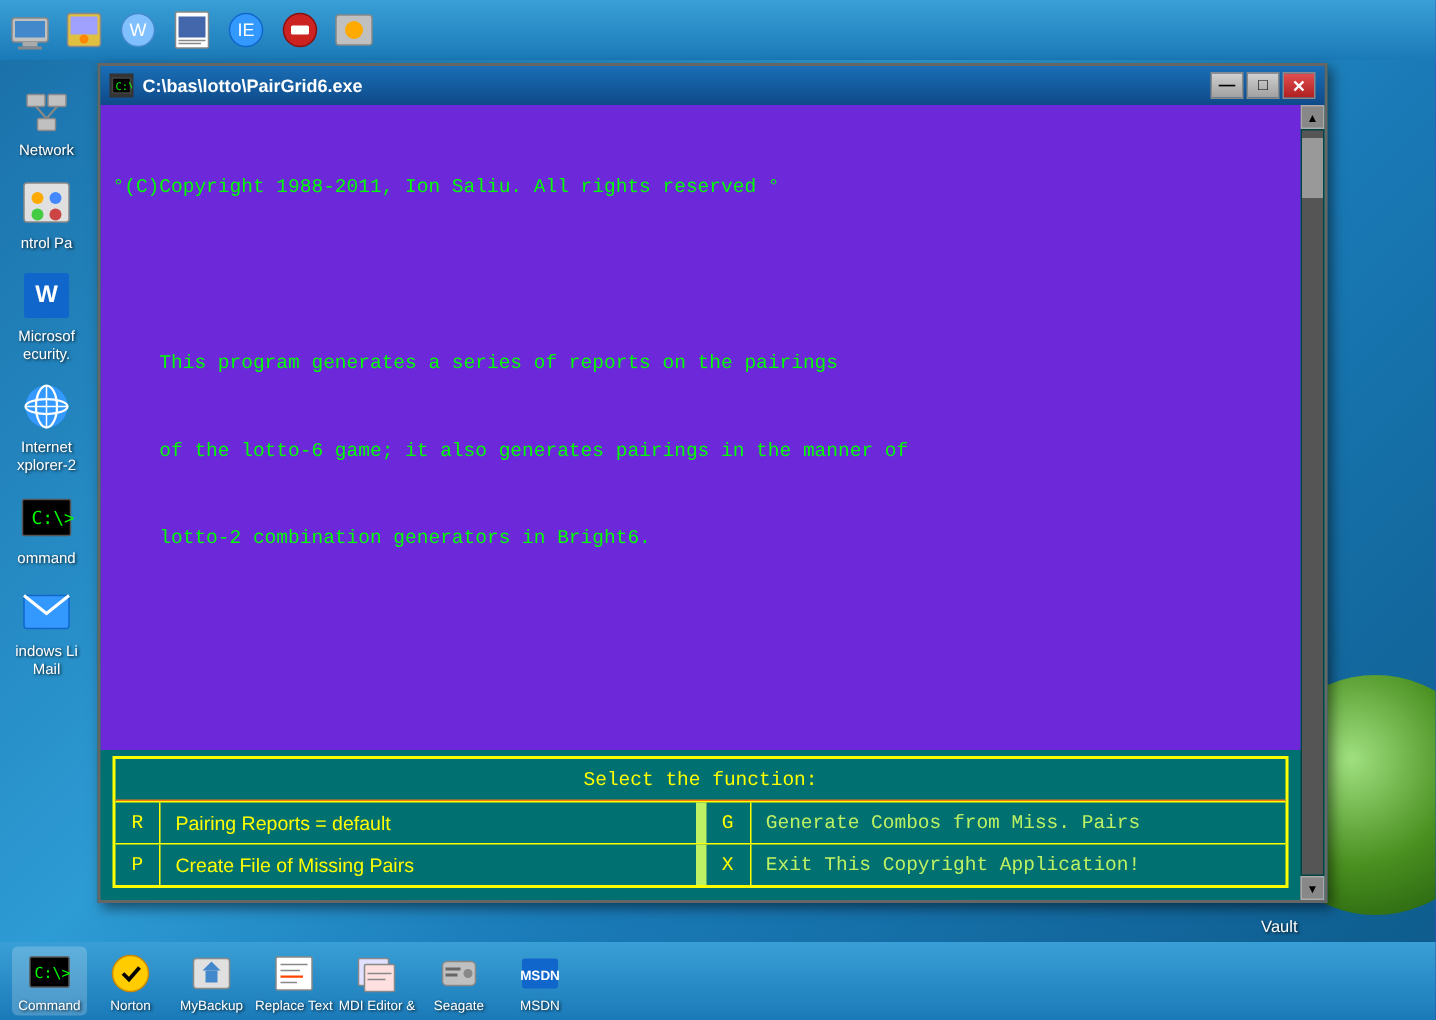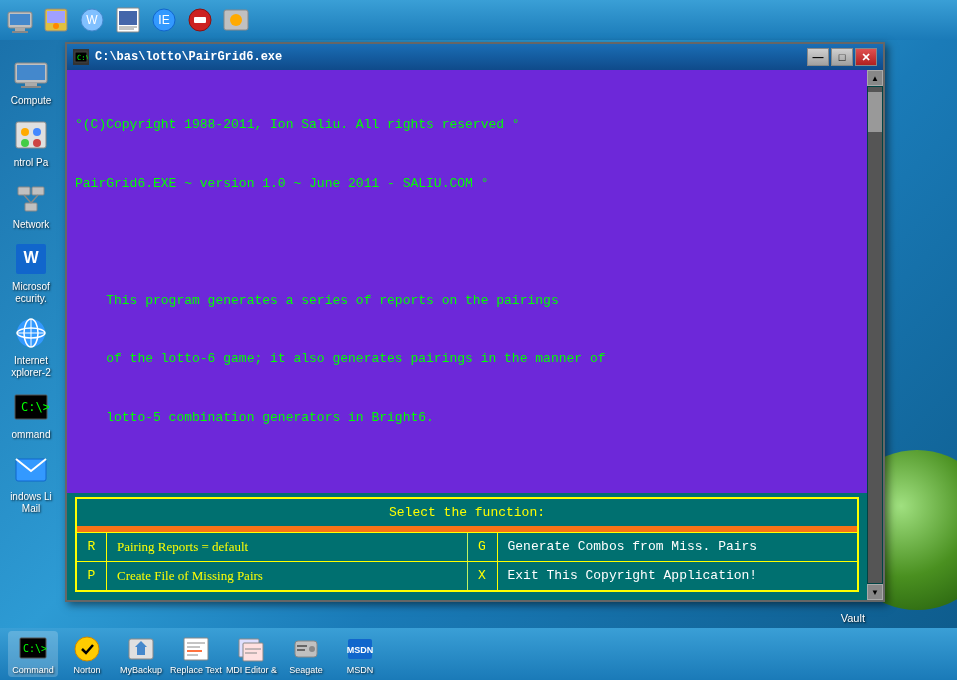--- a/index.html
+++ b/index.html
@@ -122,21 +122,21 @@
       align-items: center;
       justify-content: center;
       font-size: 10px;
       color: white;
     }
 
     .titlebar-text {
       color: white;
       font-size: 12px;
       font-weight: bold;
-      font-family: Liberation Mono, monospace;
+      font-family: Liberation Sans, sans-serif;
     }
 
     .titlebar-buttons {
       display: flex;
       gap: 2px;
     }
 
     .tb-btn {
       width: 22px;
       height: 18px;
@@ -225,21 +225,21 @@
       margin-top: 4px;
       flex-shrink: 0;
     }
 
     .selection-title {
       color: #ffff00;
       font-family: 'Courier New', Courier, monospace;
       font-size: 13px;
       text-align: center;
       padding: 6px;
-      border-bottom: 6px solid #f97316;
+      border-bottom: 1px solid #f97316;
     }
 
     .selection-rows {
       display: flex;
       flex-direction: column;
     }
 
     .selection-row {
       display: flex;
       border-top: 1px solid #ffff00;
@@ -250,39 +250,39 @@
       font-family: 'Courier New', Courier, monospace;
       font-size: 13px;
       padding: 6px 10px;
       border-right: 1px solid #ffff00;
       min-width: 30px;
       text-align: center;
     }
 
     .sel-label {
       color: #ffff00;
-      font-family: Liberation Serif, serif;
+      font-family: Liberation Sans, sans-serif;
       font-size: 13px;
       padding: 6px 10px;
       flex: 1;
-      border-right: 1px solid #bef264;
+      border-right: 7px solid #bef264;
     }
 
     .sel-key2 {
       color: #ffff00;
       font-family: 'Courier New', Courier, monospace;
       font-size: 13px;
       padding: 6px 10px;
       border-right: 1px solid #ffff00;
       min-width: 30px;
       text-align: center;
     }
 
     .sel-label2 {
-      color: #ffffff;
+      color: #bef264;
       font-family: 'Courier New', Courier, monospace;
       font-size: 13px;
       padding: 6px 10px;
       flex: 1;
     }
 
     
     .console-inner {
       display: flex;
       flex-direction: column;
@@ -420,56 +420,45 @@
   </div>
   <div class="taskbar-icon">
     <svg width="28" height="28" viewBox="0 0 28 28">
       <rect x="2" y="4" width="24" height="20" rx="2" fill="#c0c0c0" stroke="#888"></rect>
       <circle cx="14" cy="14" r="6" fill="#ffaa00"></circle>
     </svg>
   </div>
 </div>
 
 <div class="sidebar">
+
   <div class="sidebar-item">
     <div class="icon-box">
       <svg width="36" height="36" viewBox="0 0 36 36">
-        <rect x="2" y="8" width="32" height="20" rx="2" fill="#c0c0c0" stroke="#888"></rect>
-        <rect x="4" y="10" width="28" height="15" fill="#4488cc"></rect>
-        <rect x="12" y="28" width="12" height="3" fill="#aaa"></rect>
-        <rect x="8" y="31" width="20" height="2" fill="#888"></rect>
-      </svg>
-    </div>
-    <span class="icon-label">Compute</span>
+        <rect x="5" y="8" width="12" height="8" rx="1" fill="#c0c0c0" stroke="#888"></rect>
+        <rect x="19" y="8" width="12" height="8" rx="1" fill="#c0c0c0" stroke="#888"></rect>
+        <rect x="12" y="24" width="12" height="8" rx="1" fill="#c0c0c0" stroke="#888"></rect>
+        <line x1="11" y1="16" x2="18" y2="24" stroke="#888" stroke-width="1.5"></line>
+        <line x1="25" y1="16" x2="18" y2="24" stroke="#888" stroke-width="1.5"></line>
+      </svg>
+    </div>
+    <span class="icon-label">Network</span>
   </div>
 
   <div class="sidebar-item">
     <div class="icon-box">
       <svg width="36" height="36" viewBox="0 0 36 36">
         <rect x="3" y="5" width="30" height="26" rx="2" fill="#e0e0e0" stroke="#888"></rect>
         <circle cx="12" cy="15" r="4" fill="#ffaa00"></circle>
         <circle cx="24" cy="15" r="4" fill="#4488ff"></circle>
         <circle cx="12" cy="26" r="4" fill="#44cc44"></circle>
         <circle cx="24" cy="26" r="4" fill="#cc4444"></circle>
       </svg>
     </div>
     <span class="icon-label">ntrol Pa</span>
-  </div>
-
-  <div class="sidebar-item">
-    <div class="icon-box">
-      <svg width="36" height="36" viewBox="0 0 36 36">
-        <rect x="5" y="8" width="12" height="8" rx="1" fill="#c0c0c0" stroke="#888"></rect>
-        <rect x="19" y="8" width="12" height="8" rx="1" fill="#c0c0c0" stroke="#888"></rect>
-        <rect x="12" y="24" width="12" height="8" rx="1" fill="#c0c0c0" stroke="#888"></rect>
-        <line x1="11" y1="16" x2="18" y2="24" stroke="#888" stroke-width="1.5"></line>
-        <line x1="25" y1="16" x2="18" y2="24" stroke="#888" stroke-width="1.5"></line>
-      </svg>
-    </div>
-    <span class="icon-label">Network</span>
   </div>
 
   <div class="sidebar-item">
     <div class="icon-box">
       <svg width="36" height="36" viewBox="0 0 36 36">
         <rect x="3" y="3" width="30" height="30" rx="2" fill="#1166cc"></rect>
         <text x="18" y="22" text-anchor="middle" font-size="16" fill="white" font-weight="bold">W</text>
       </svg>
     </div>
     <span class="icon-label">Microsof
@@ -529,25 +518,24 @@
       <div class="tb-btn">□</div>
       <div class="tb-btn close-btn">✕</div>
     </div>
   </div>
 
   <div class="console-main-row">
     <div class="console-inner">
       <div class="console-content">
         <div class="console-text-area">
           <span class="line">°(C)Copyright 1988-2011, Ion Saliu. All rights reserved °</span>
-          <span class="line">PairGrid6.EXE ~ version 1.0 ~ June 2011 - SALIU.COM °</span>
           <span class="line"> </span>
           <span class="line">    This program generates a series of reports on the pairings</span>
           <span class="line">    of the lotto-6 game; it also generates pairings in the manner of</span>
-          <span class="line">    lotto-5 combination generators in Bright6.</span>
+          <span class="line">    lotto-2 combination generators in Bright6.</span>
           <span class="line"> </span>
           
           
           
           
           
           
           
           
           

